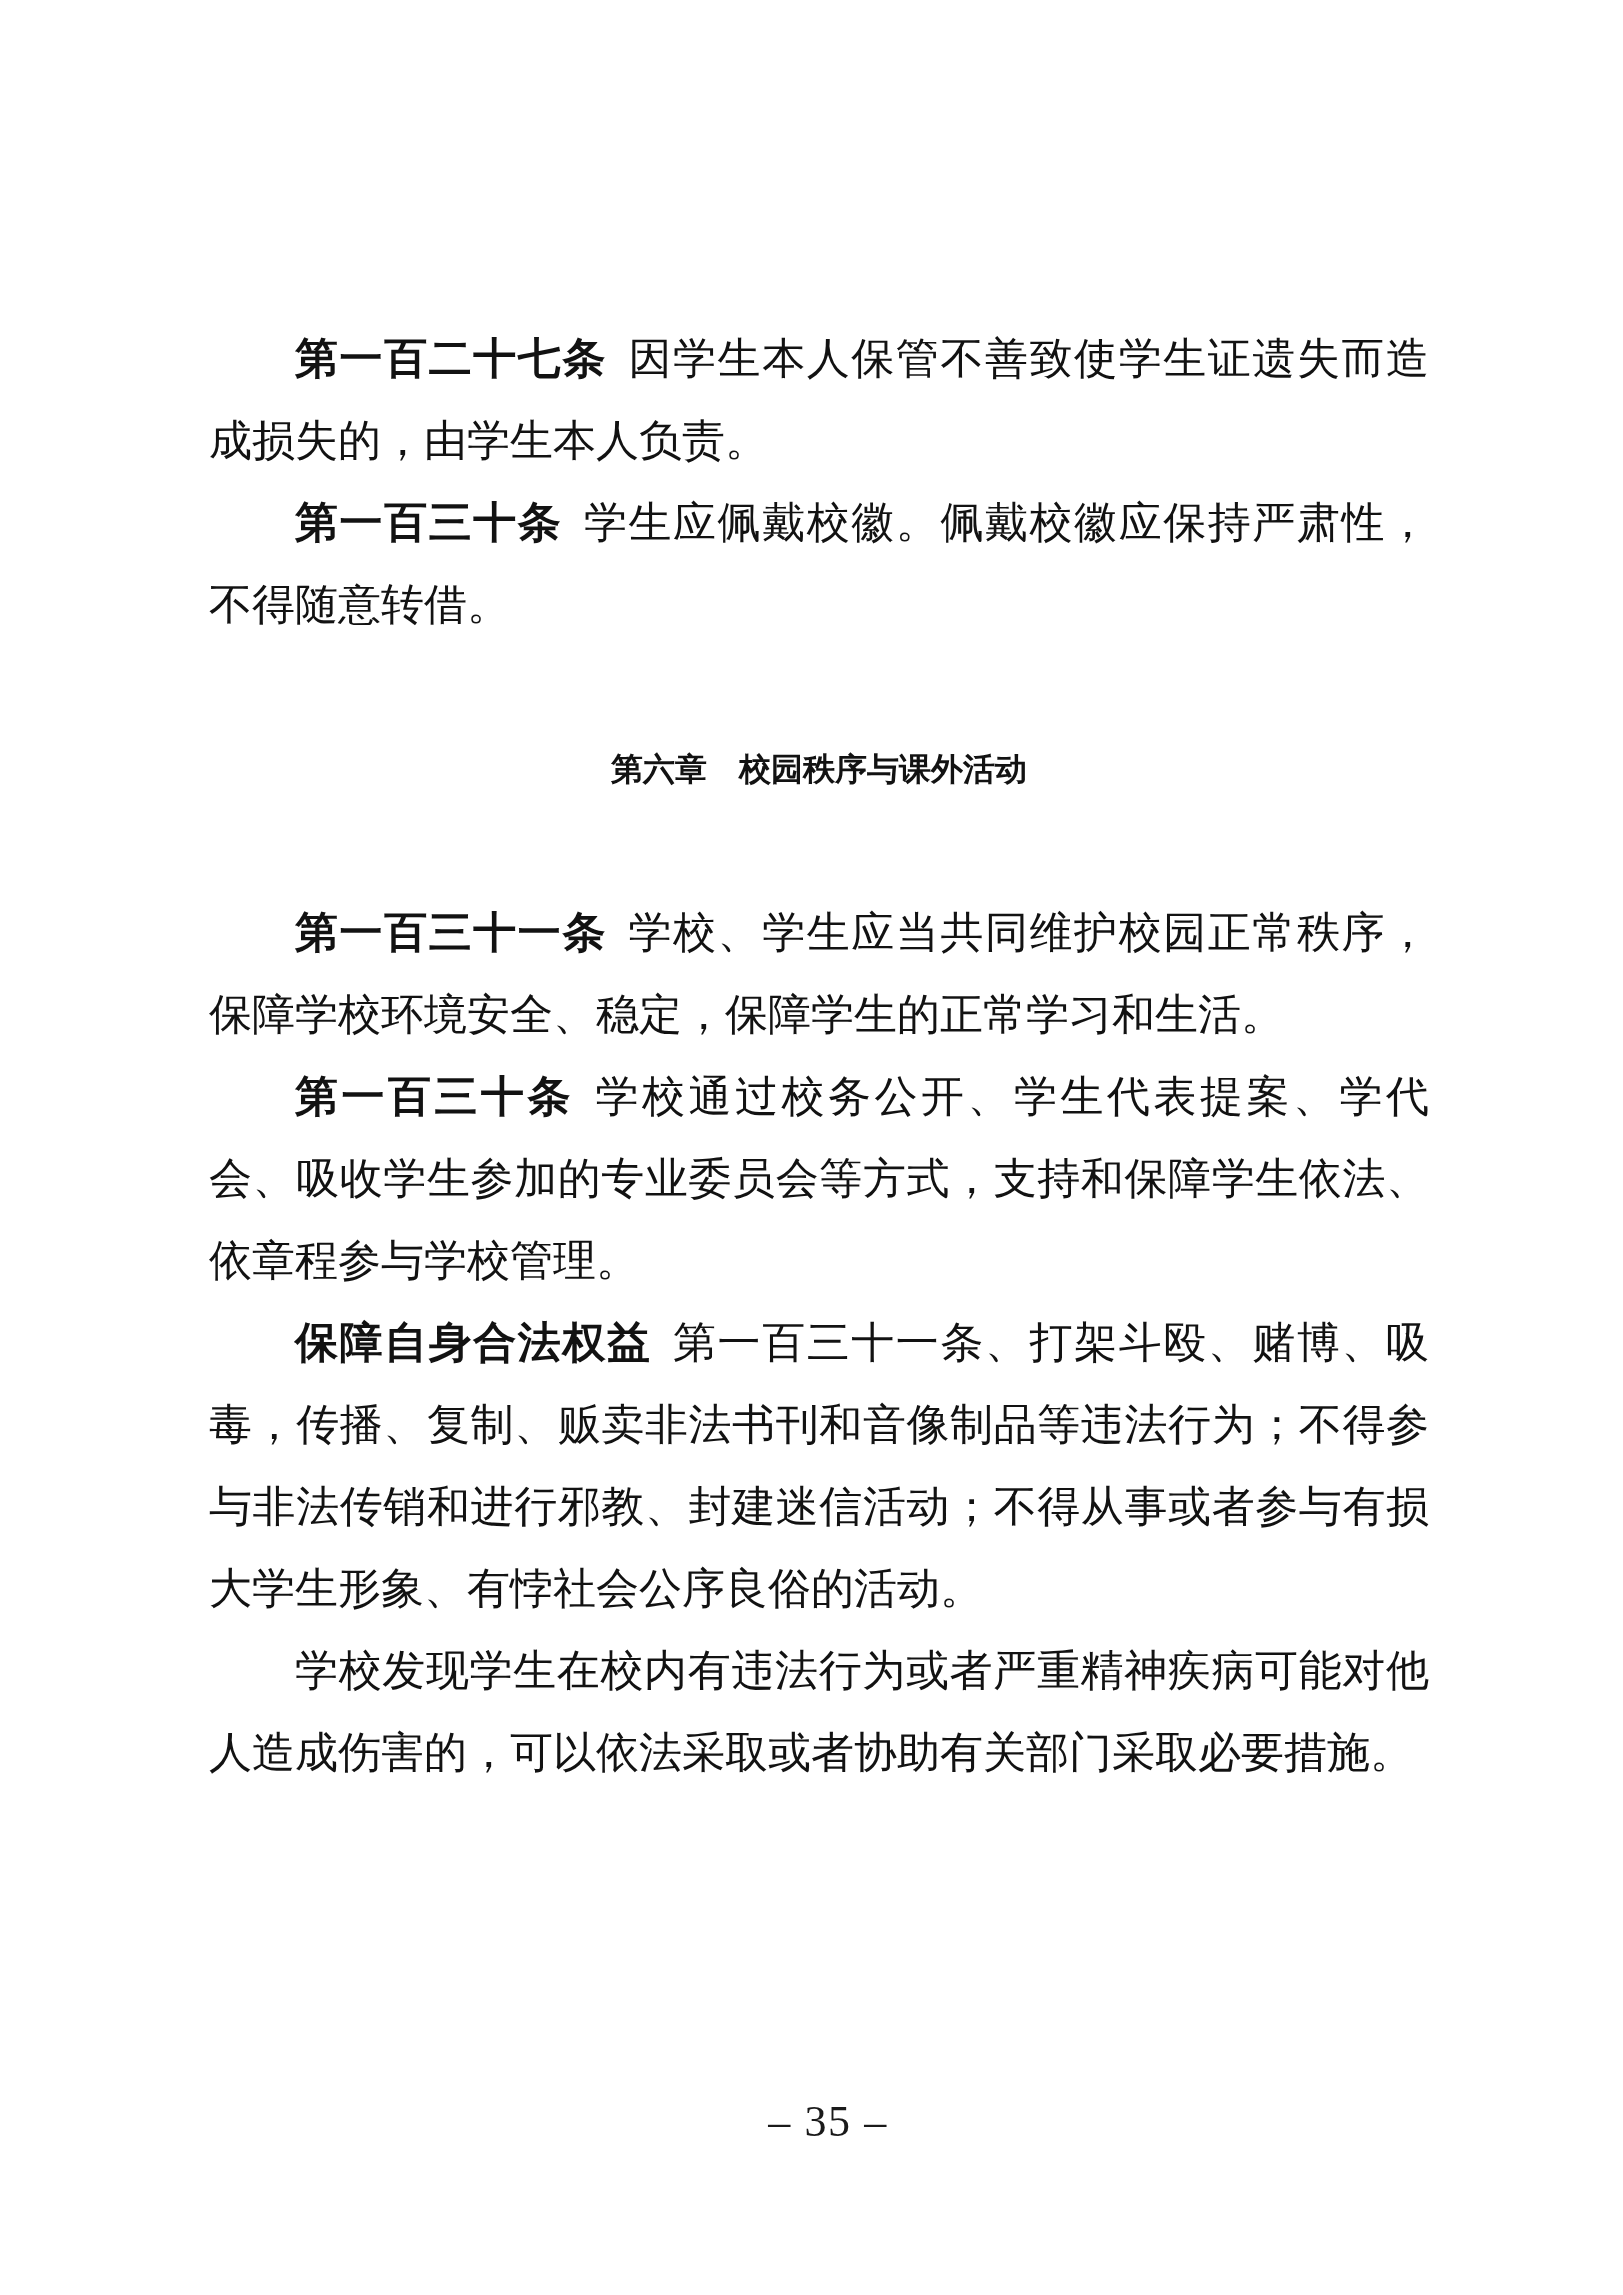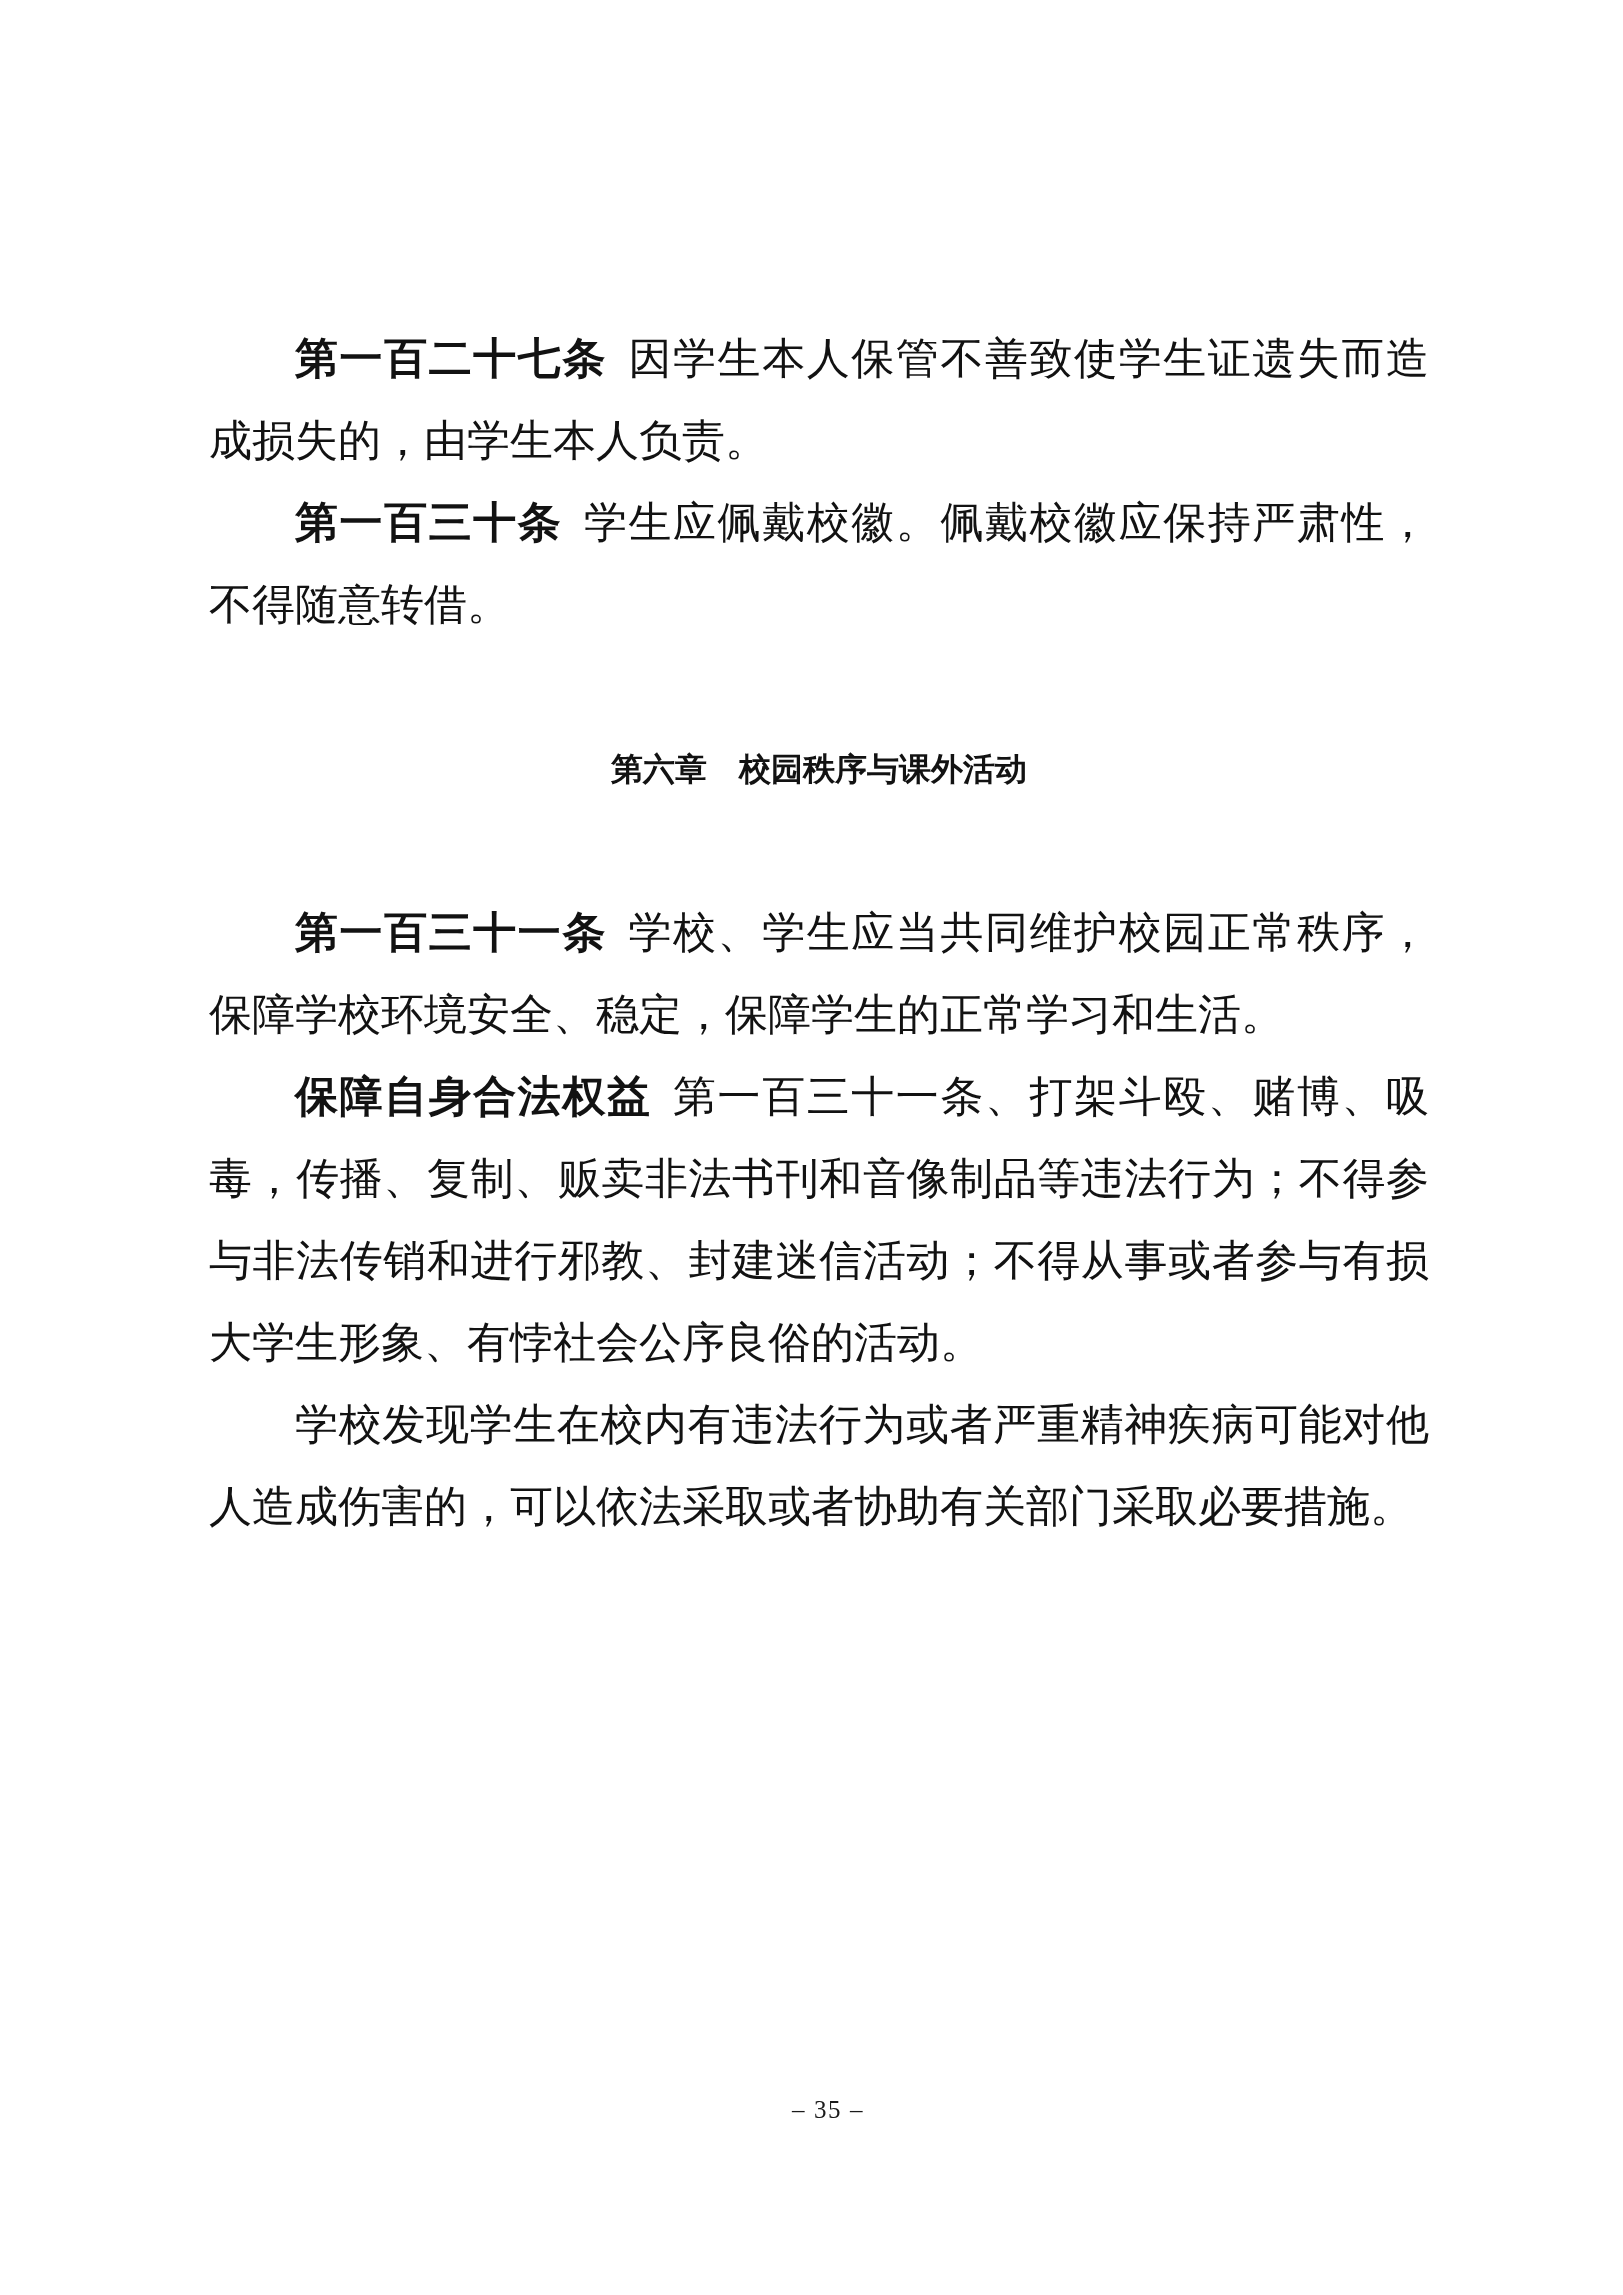--- a/index.html
+++ b/index.html
@@ -41,40 +41,41 @@
     line-height: 82px;
     text-align: center;
     text-indent: 0;
   }
   .page-number {
     position: absolute;
     left: 0;
     right: 0;
     top: 2096px;
     text-align: center;
-    font-size: 25px;
+    font-size: 44px;
     letter-spacing: 1.6px;
     color: #1a1a1a;
     padding-left: 32px;
   }
 </style>
 </head>
 <body>
 
 <div class="page">
   <div class="content">
 
     <p class="para"><span class="art-num">第一百二十七条</span><span class="art-text">因学生本人保管不善致使学生证遗失而造成损失的，由学生本人负责。</span></p>
 
     <p class="para"><span class="art-num">第一百三十条</span><span class="art-text">学生应佩戴校徽。佩戴校徽应保持严肃性，不得随意转借。</span></p>
 
     <h2 class="chapter">第六章　校园秩序与课外活动</h2>
 
     <p class="para"><span class="art-num">第一百三十一条</span><span class="art-text">学校、学生应当共同维护校园正常秩序，保障学校环境安全、稳定，保障学生的正常学习和生活。</span></p>
 
+    <p class="para"><span class="art-num">第一百三十条</span><span class="art-text">学校通过校务公开、学生代表提案、学代会、吸收学生参加的专业委员会等方式，支持和保障学生依法、依章程参与学校管理。</span></p>
 
 
     <p class="para"><span class="art-num">保障自身合法权益</span><span class="art-text">第一百三十一条、打架斗殴、赌博、吸毒，传播、复制、贩卖非法书刊和音像制品等违法行为；不得参与非法传销和进行邪教、封建迷信活动；不得从事或者参与有损大学生形象、有悖社会公序良俗的活动。</span></p>
 
     <p class="para">学校发现学生在校内有违法行为或者严重精神疾病可能对他人造成伤害的，可以依法采取或者协助有关部门采取必要措施。</p>
 
   </div>
 
   <div class="page-number">– 35 –</div>
 </div>

